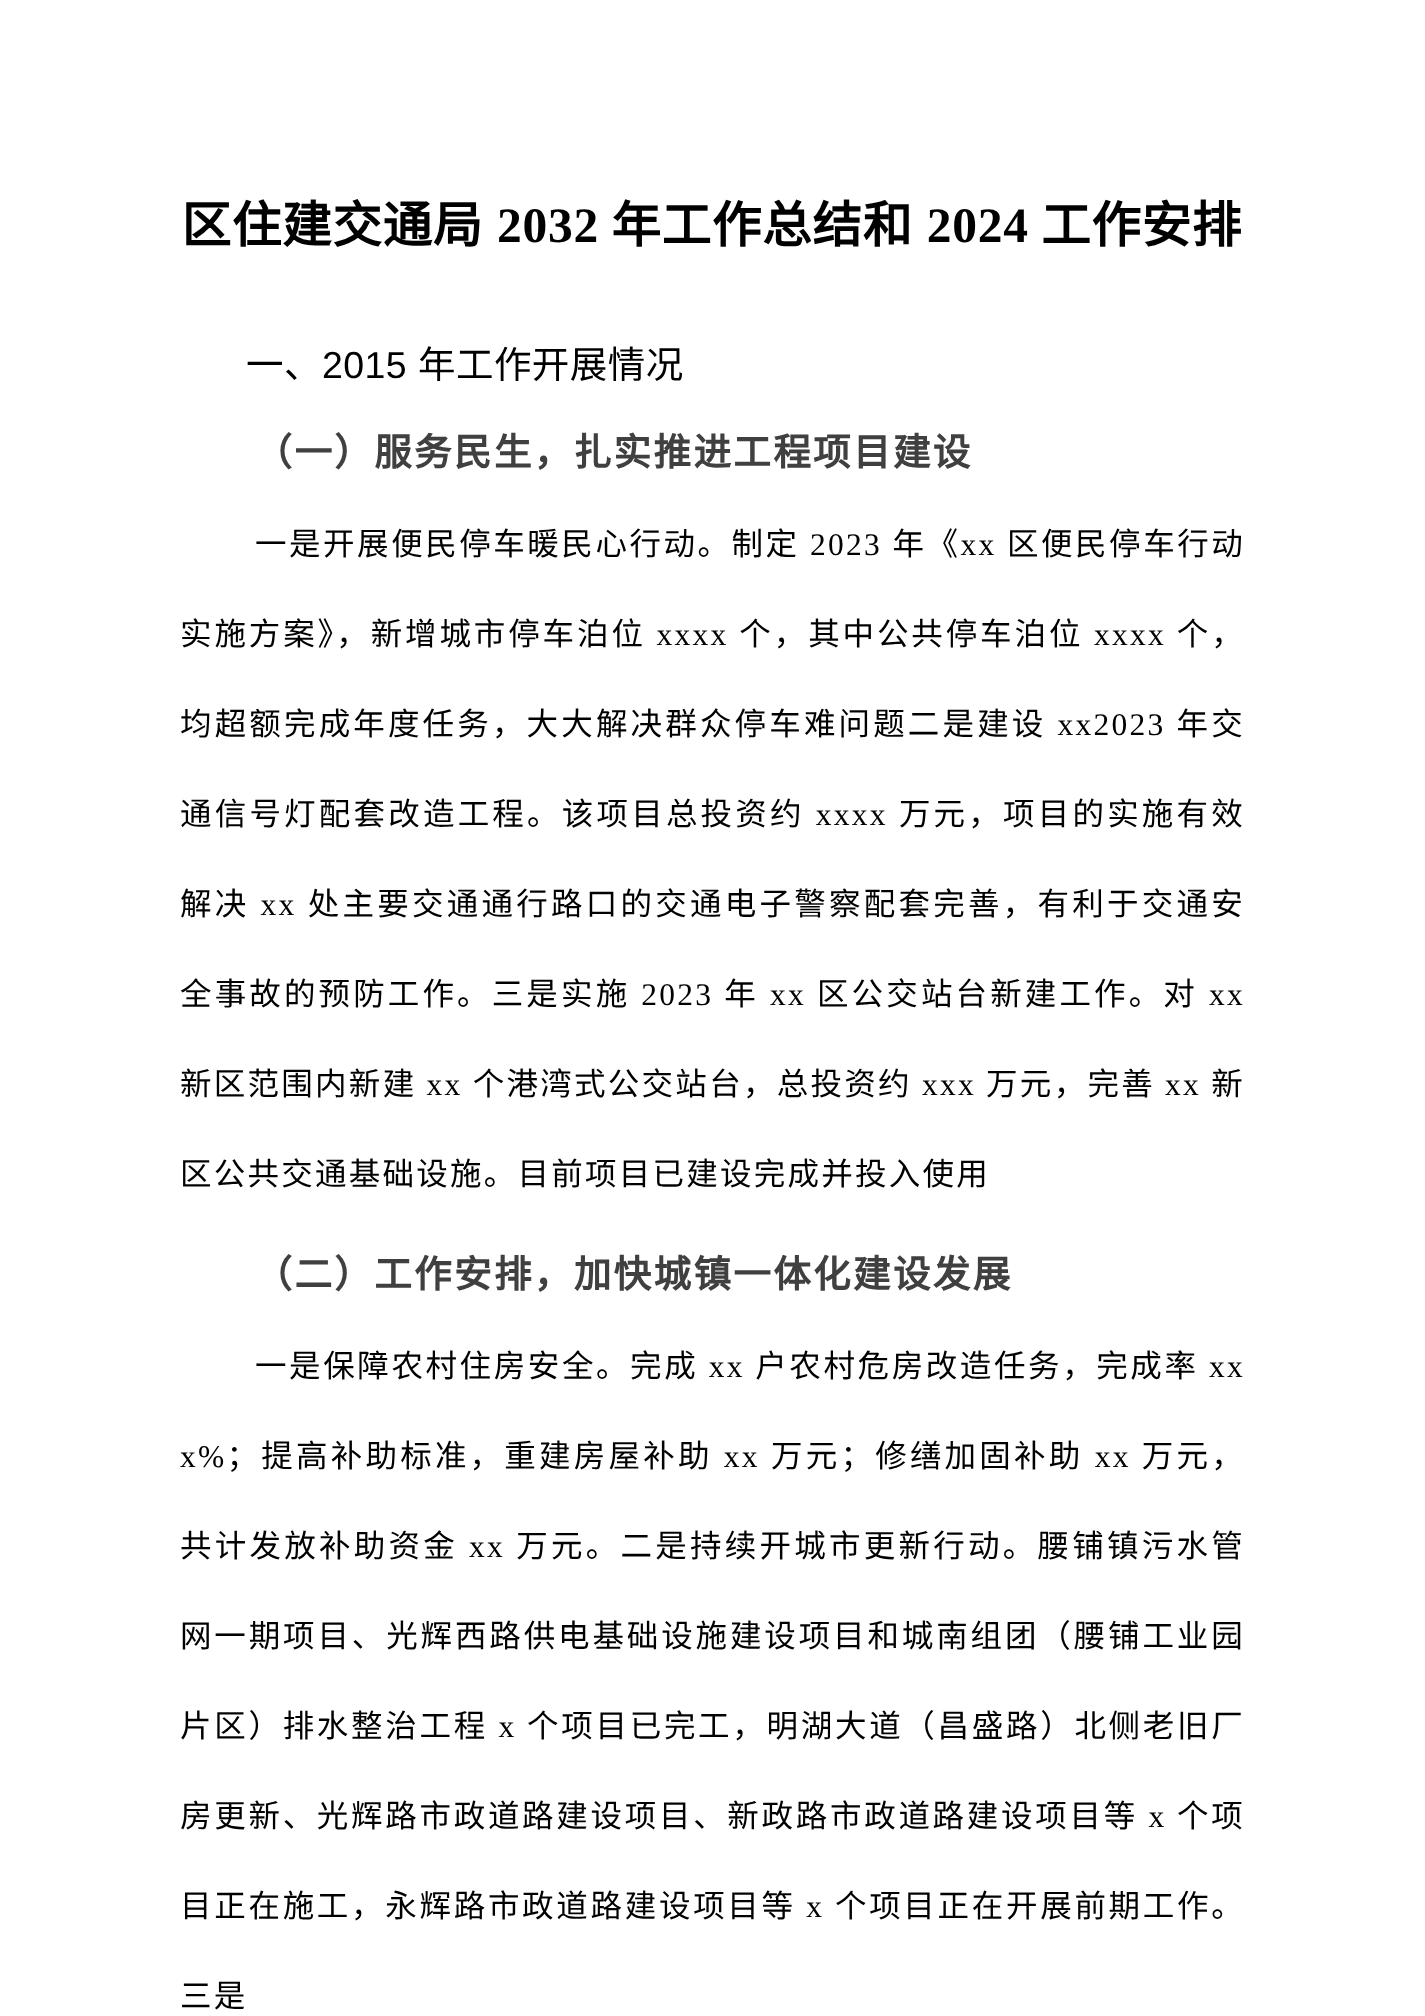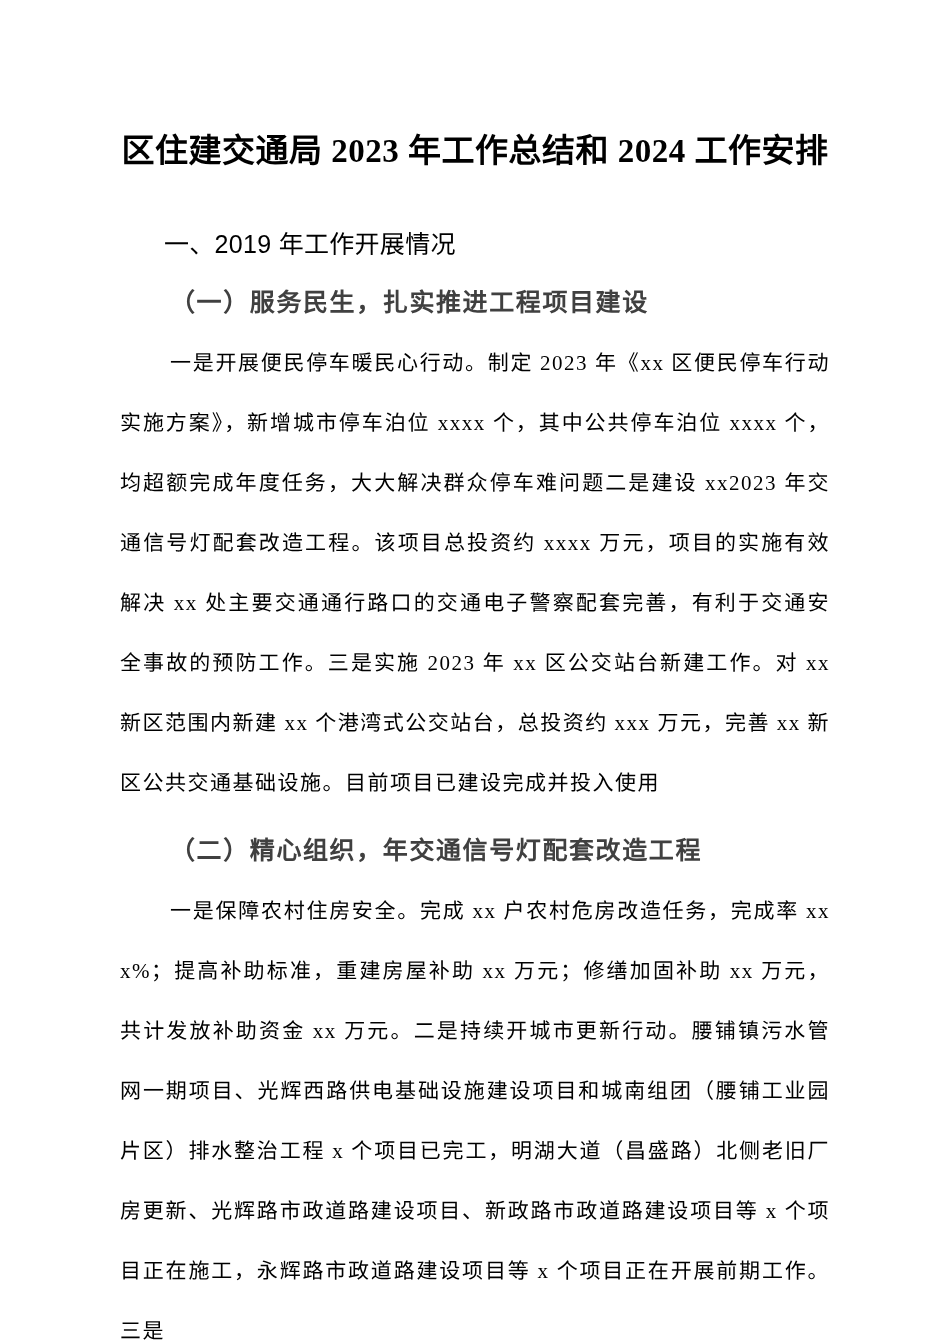--- a/index.html
+++ b/index.html
@@ -84,26 +84,26 @@
     color: #000000;
     word-break: break-all;
   }
 </style>
 </head>
 <body>
 
 <div class="page">
   <div class="content">
 
-    <h1 class="doc-title">区住建交通局 2023 年工作总结和 2024 工作安排</h1>
+    <h1 class="doc-title">区住建交通局 2032 年工作总结和 2024 工作安排</h1>
 
-    <h2 class="h1-section">一、2019 年工作开展情况</h2>
+    <h2 class="h1-section">一、2015 年工作开展情况</h2>
 
     <h3 class="h2-section">（一）服务民生，扎实推进工程项目建设</h3>
 
     <p class="body-para">一是开展便民停车暖民心行动。制定 2023 年《xx 区便民停车行动实施方案》，新增城市停车泊位 xxxx 个，其中公共停车泊位 xxxx 个，均超额完成年度任务，大大解决群众停车难问题二是建设 xx2023 年交通信号灯配套改造工程。该项目总投资约 xxxx 万元，项目的实施有效解决 xx 处主要交通通行路口的交通电子警察配套完善，有利于交通安全事故的预防工作。三是实施 2023 年 xx 区公交站台新建工作。对 xx 新区范围内新建 xx 个港湾式公交站台，总投资约 xxx 万元，完善 xx 新区公共交通基础设施。目前项目已建设完成并投入使用</p>
 
-    <h3 class="h2-section">（二）精心组织，年交通信号灯配套改造工程</h3>
+    <h3 class="h2-section">（二）工作安排，加快城镇一体化建设发展</h3>
 
     <p class="body-para">一是保障农村住房安全。完成 xx 户农村危房改造任务，完成率 xxx%；提高补助标准，重建房屋补助 xx 万元；修缮加固补助 xx 万元，共计发放补助资金 xx 万元。二是持续开城市更新行动。腰铺镇污水管网一期项目、光辉西路供电基础设施建设项目和城南组团（腰铺工业园片区）排水整治工程 x 个项目已完工，明湖大道（昌盛路）北侧老旧厂房更新、光辉路市政道路建设项目、新政路市政道路建设项目等 x 个项目正在施工，永辉路市政道路建设项目等 x 个项目正在开展前期工作。三是</p>
 
   </div>
 </div>
 
 </body></html>

